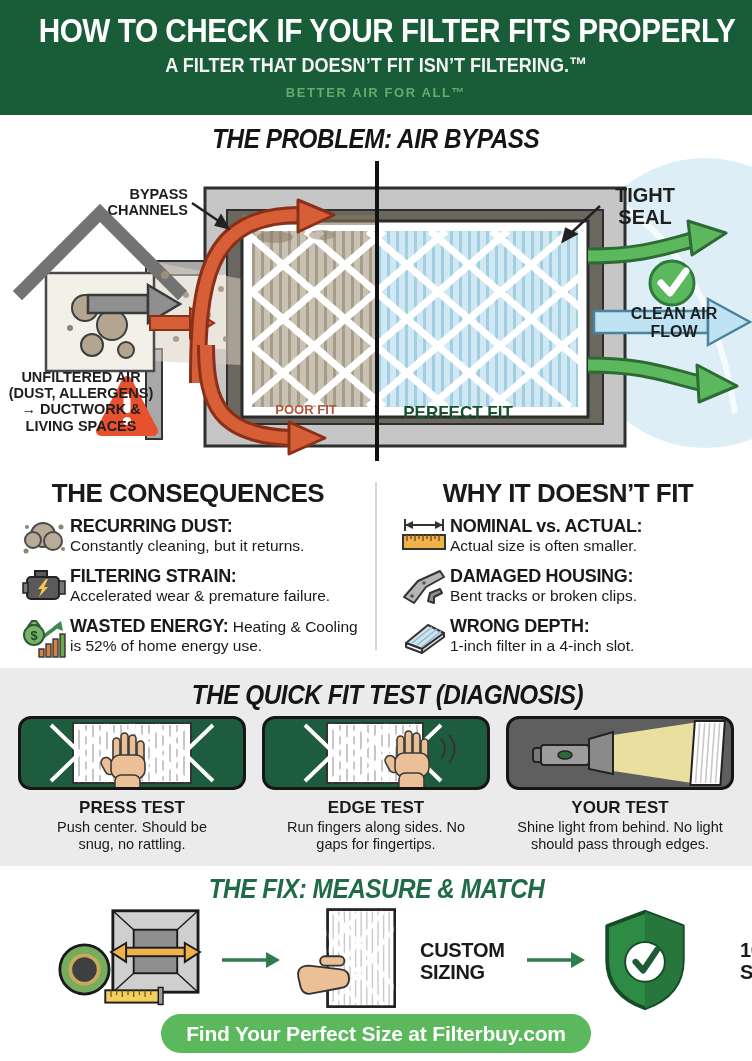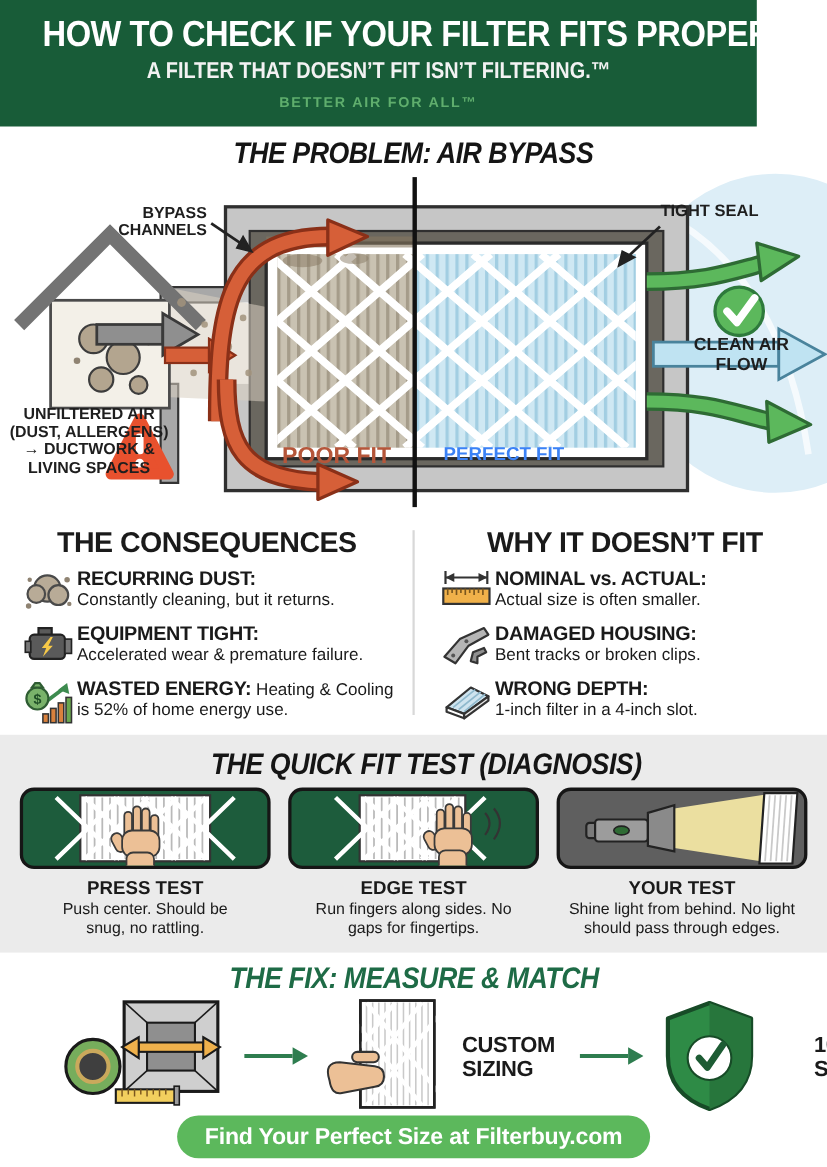--- a/index.html
+++ b/index.html
@@ -3,38 +3,38 @@
 <meta charset="utf-8">
 <style>
   html,body{margin:0;padding:0;background:#ffffff;}
   .page{position:relative;width:752px;height:1061px;background:#ffffff;overflow:hidden;
         font-family:"Liberation Sans", sans-serif;color:#1a1a1a;}
   .center{text-align:center;font-style:italic;}
   .cond{display:inline-block;transform:scaleX(.9);transform-origin:50% 50%;white-space:nowrap;}
   .cond88{display:inline-block;transform:scaleX(.86);transform-origin:50% 50%;white-space:nowrap;}
 
   
-  .hdr{position:absolute;top:0;left:0;width:688px;height:115px;background:#185c38;
+  .hdr{position:absolute;top:0;left:0;width:752px;height:115px;background:#185c38;
        text-align:center;box-sizing:border-box;padding-top:13px;}
   .hdr-title{font-size:33px;font-weight:bold;color:#fff;letter-spacing:-.5px;line-height:1.1;}
   .hdr-sub{font-size:21px;font-weight:bold;color:#f2f2f2;margin-top:4px;}
   .hdr-tag{font-size:13px;font-weight:bold;color:#5fae6d;letter-spacing:1.6px;margin-top:8px;}
 
   
   .problem{position:absolute;top:115px;left:0;width:752px;height:353px;}
   .sec-title{font-size:27px;font-weight:bold;color:#151515;letter-spacing:-.5px;}
   .problem .sec-title-wrap{padding-top:9px;}
   .diagram{position:absolute;top:38px;left:0;width:752px;height:310px;}
   .dlabel{position:absolute;font-weight:bold;color:#1e1e1e;line-height:1.12;}
   .lab-bypass{left:66px;top:33px;width:122px;font-size:14.5px;text-align:right;}
-  .lab-seal{left:600px;top:31px;width:90px;font-size:15px;text-align:center;}
+  .lab-seal{left:600px;top:31px;width:90px;font-size:20px;text-align:center;}
   .lab-unfiltered{left:0px;top:216px;width:162px;font-size:14.5px;text-align:center;}
   .lab-clean{left:610px;top:152px;width:128px;font-size:16px;text-align:center;}
-  .lab-poor{left:250px;top:250px;width:112px;font-size:21px;color:#b5563a;text-align:center;}
-  .lab-perfect{left:393px;top:250px;width:130px;font-size:17px;color:#3b82f6;text-align:center;}
+  .lab-poor{left:250px;top:250px;width:112px;font-size:13px;color:#b5563a;text-align:center;}
+  .lab-perfect{left:393px;top:250px;width:130px;font-size:17px;color:#14532d;text-align:center;}
 
   
   .twocol{position:absolute;top:468px;left:0;width:752px;height:200px;}
   .col{position:absolute;top:0;height:200px;width:368px;}
   .col-l{left:4px;} .col-r{left:384px;}
   .col-title{font-size:26px;font-weight:bold;letter-spacing:-.5px;text-align:center;padding-top:10px;}
   .vdivider{position:absolute;left:375px;top:14px;width:2px;height:168px;background:#d8d8d8;}
   .item{display:flex;align-items:center;margin:3px 0 0 14px;height:47px;}
   .item .ic{width:52px;flex:0 0 52px;display:flex;justify-content:center;}
   .item p{margin:0;font-size:15.5px;line-height:1.14;width:300px;}
@@ -232,21 +232,21 @@
       <div class="item">
         <span class="ic">
           <svg width="46" height="46" viewBox="0 0 46 46">
             <rect x="14" y="8" width="12" height="7" fill="#5a5a5a" stroke="#222222" stroke-width="2"></rect>
             <rect x="6" y="14" width="32" height="22" rx="4" fill="#5a5a5a" stroke="#222222" stroke-width="2"></rect>
             <rect x="2" y="20" width="5" height="10" fill="#777777" stroke="#222222" stroke-width="1.5"></rect>
             <rect x="38" y="18" width="6" height="13" fill="#777777" stroke="#222222" stroke-width="1.5"></rect>
             <polygon points="25,16 17,26 21,26 18,34 27,24 23,24 27,16" fill="#f7c948"></polygon>
           </svg>
         </span>
-        <p><b class="blk">EQUIPMENT TIGHT:</b><span>Accelerated wear &amp; premature failure.</span></p>
+        <p><b class="blk">FILTERING STRAIN:</b><span>Accelerated wear &amp; premature failure.</span></p>
       </div>
 
       <div class="item">
         <span class="ic">
           <svg width="46" height="46" viewBox="0 0 46 46">
             <rect x="18" y="36" width="5" height="8" fill="#d9813d" stroke="#333333" stroke-width="1.4"></rect>
             <rect x="25" y="31" width="5" height="13" fill="#d9813d" stroke="#333333" stroke-width="1.4"></rect>
             <rect x="32" y="26" width="5" height="18" fill="#d9813d" stroke="#333333" stroke-width="1.4"></rect>
             <rect x="39" y="21" width="5" height="23" fill="#6aa84f" stroke="#333333" stroke-width="1.4"></rect>
             <path d="M14 30 L38 12" stroke="#3d8b4f" stroke-width="3.5" fill="none"></path>

